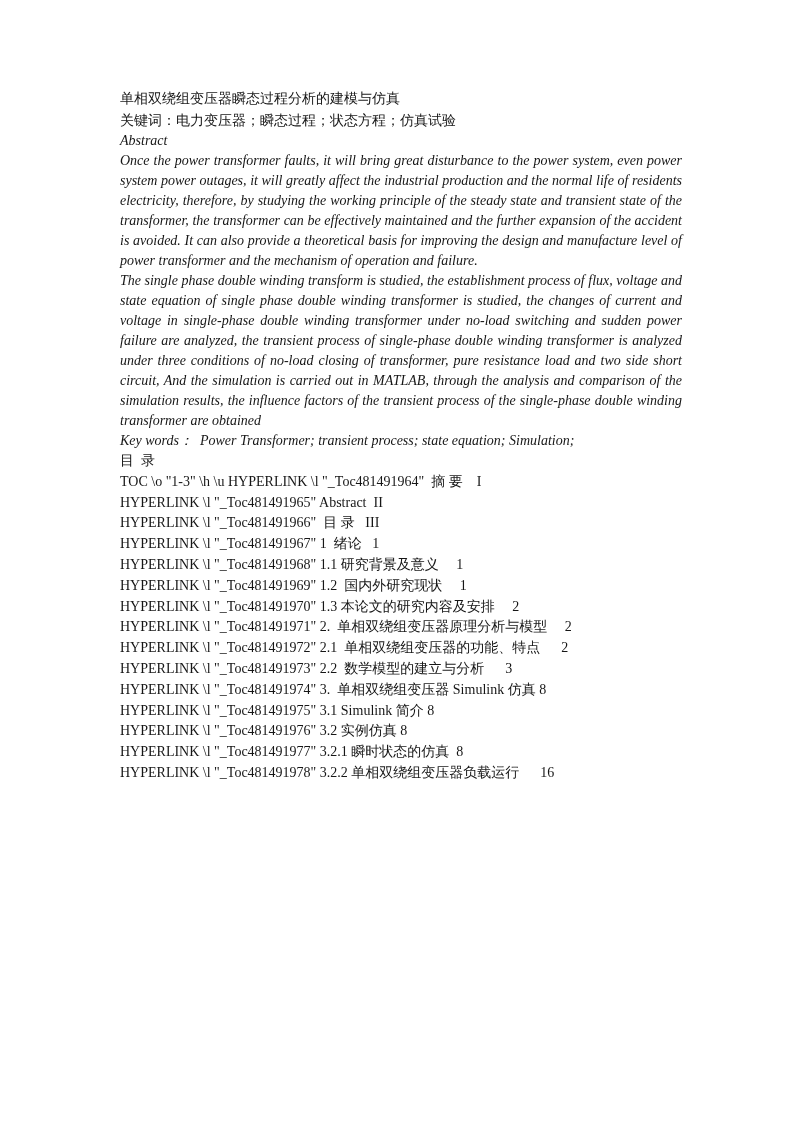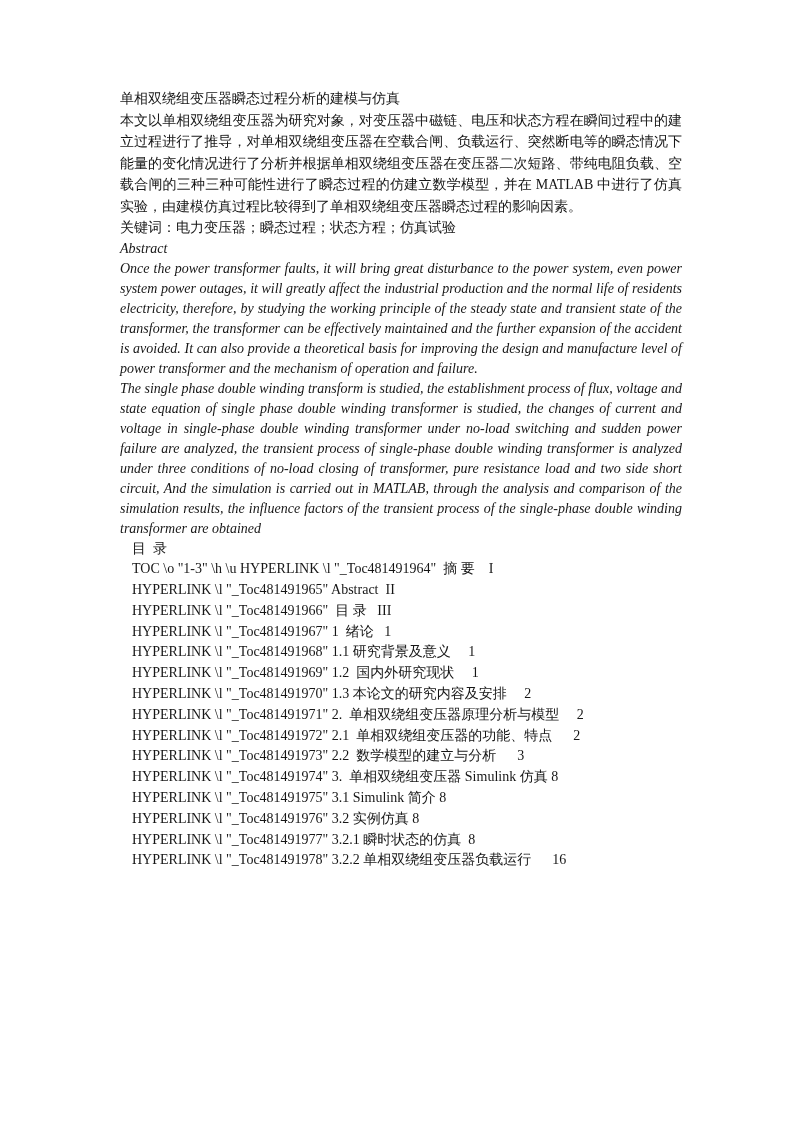--- a/index.html
+++ b/index.html
@@ -15,41 +15,41 @@
     height: 1122px;
     padding: 88px 111px 0 120px;
     background: #ffffff;
     color: #161616;
     font-family: "Liberation Serif", "DejaVu Serif", serif;
     font-size: 14px;
   }
   p { margin: 0; }
   .zh  { line-height: 21.5px; }
   .en  { line-height: 20px; font-style: italic; }
-  .toc { line-height: 20.8px; margin-left: 12px; }
+  .toc { line-height: 20.8px; }
   .jp  { text-align: justify; }
   .pre { white-space: pre-wrap; }
 </style>
 </head>
 <body>
 
 <div class="page">
 
   <p class="zh pre">单相双绕组变压器瞬态过程分析的建模与仿真</p>
 
 
-  <p class="zh jp">本文以单相双绕组变压器为研究对象，对变压器中磁链、电压和状态方程在瞬间过程中的建立过程进行了推导，对单相双绕组变压器在空载合闸、负载运行、突然断电等的瞬态情况下能量的变化情况进行了分析并根据单相双绕组变压器在变压器二次短路、带纯电阻负载、空载合闸的三种三种可能性进行了瞬态过程的仿建立数学模型，并在 MATLAB 中进行了仿真实验，由建模仿真过程比较得到了单相双绕组变压器瞬态过程的影响因素。</p>
 
   <p class="zh pre">关键词：电力变压器；瞬态过程；状态方程；仿真试验</p>
 
   <p class="en pre">Abstract</p>
 
   <p class="en jp">Once the power transformer faults, it will bring great disturbance to the power system, even power system power outages, it will greatly affect the industrial production and the normal life of residents electricity, therefore, by studying the working principle of the steady state and transient state of the transformer, the transformer can be effectively maintained and the further expansion of the accident is avoided. It can also provide a theoretical basis for improving the design and manufacture level of power transformer and the mechanism of operation and failure.</p>
   <p class="en jp">The single phase double winding transform is studied, the establishment process of flux, voltage and state equation of single phase double winding transformer is studied, the changes of current and voltage in single-phase double winding transformer under no-load switching and sudden power failure are analyzed, the transient process of single-phase double winding transformer is analyzed under three conditions of no-load closing of transformer, pure resistance load and two side short circuit, And the simulation is carried out in MATLAB, through the analysis and comparison of the simulation results, the influence factors of the transient process of the single-phase double winding transformer are obtained</p>
 
+  <p class="en pre">Key words：  Power Transformer; transient process; state equation; Simulation;</p>
 
   <p class="toc pre">目  录</p>
 
   <div>
     <p class="toc pre">TOC \o "1-3" \h \u HYPERLINK \l "_Toc481491964"  摘 要    I</p>
     <p class="toc pre">HYPERLINK \l "_Toc481491965" Abstract  II</p>
     <p class="toc pre">HYPERLINK \l "_Toc481491966"  目 录   III</p>
     <p class="toc pre">HYPERLINK \l "_Toc481491967" 1  绪论   1</p>
     <p class="toc pre">HYPERLINK \l "_Toc481491968" 1.1 研究背景及意义     1</p>
     <p class="toc pre">HYPERLINK \l "_Toc481491969" 1.2  国内外研究现状     1</p>

